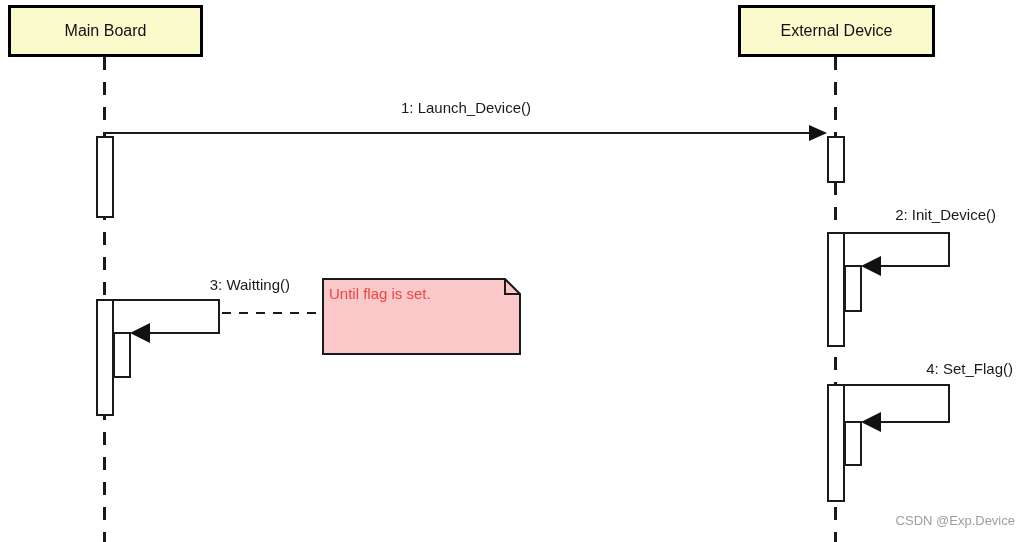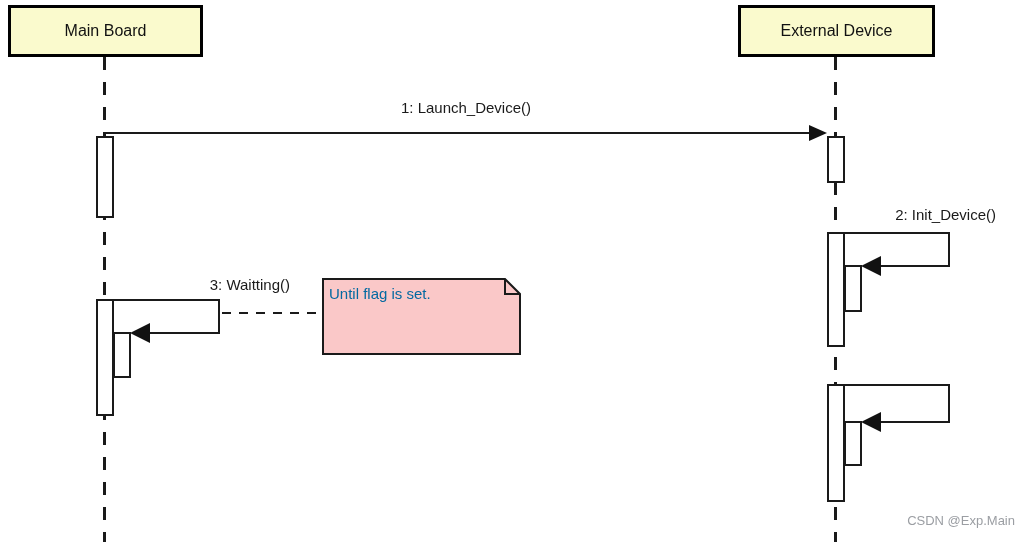--- a/index.html
+++ b/index.html
@@ -62,21 +62,21 @@
     position: absolute;
     font-size: 15px;
     color: #1a1a1a;
     white-space: nowrap;
     z-index: 5;
   }
   .note-svg { position: absolute; z-index: 3; }
   .note-text {
     position: absolute;
     font-size: 15px;
-    color: #0369a1;
+    color: #ef4444;
     white-space: nowrap;
     z-index: 5;
   }
   .watermark {
     position: absolute;
     font-size: 13px;
     color: #9b9ea3;
     white-space: nowrap;
     text-align: right;
     z-index: 5;
@@ -123,20 +123,21 @@
   <div class="arrow-left" style="left:130px; top:323px;"></div>
 
   <div class="dashed-hline" style="left:222px; top:312px; width:100px;"></div>
 
   <svg class="note-svg" style="left:322px; top:278px;" width="200" height="78" aria-hidden="true">
     <path d="M1,1 L183,1 L198,16 L198,76 L1,76 Z" fill="#fac8c8" stroke="#1a1a1a" stroke-width="2"></path>
     <path d="M183,1 L183,16 L198,16" fill="none" stroke="#1a1a1a" stroke-width="2"></path>
   </svg>
   <div class="note-text" style="left:329px; top:285px;">Until flag is set.</div>
 
+  <div class="msg-label" style="left:845px; top:360px; width:168px; text-align:right;">4: Set_Flag()</div>
   <div class="hline" style="left:845px; top:384px; width:105px;"></div>
   <div class="vline" style="left:948px; top:384px; height:39px;"></div>
   <div class="hline" style="left:879px; top:421px; width:71px;"></div>
   <div class="arrow-left" style="left:861px; top:412px;"></div>
 
-  <div class="watermark" style="left:860px; top:513px; width:155px;">CSDN @Exp.Main</div>
+  <div class="watermark" style="left:860px; top:513px; width:155px;">CSDN @Exp.Device</div>
 
 </div>
 
 </body></html>

